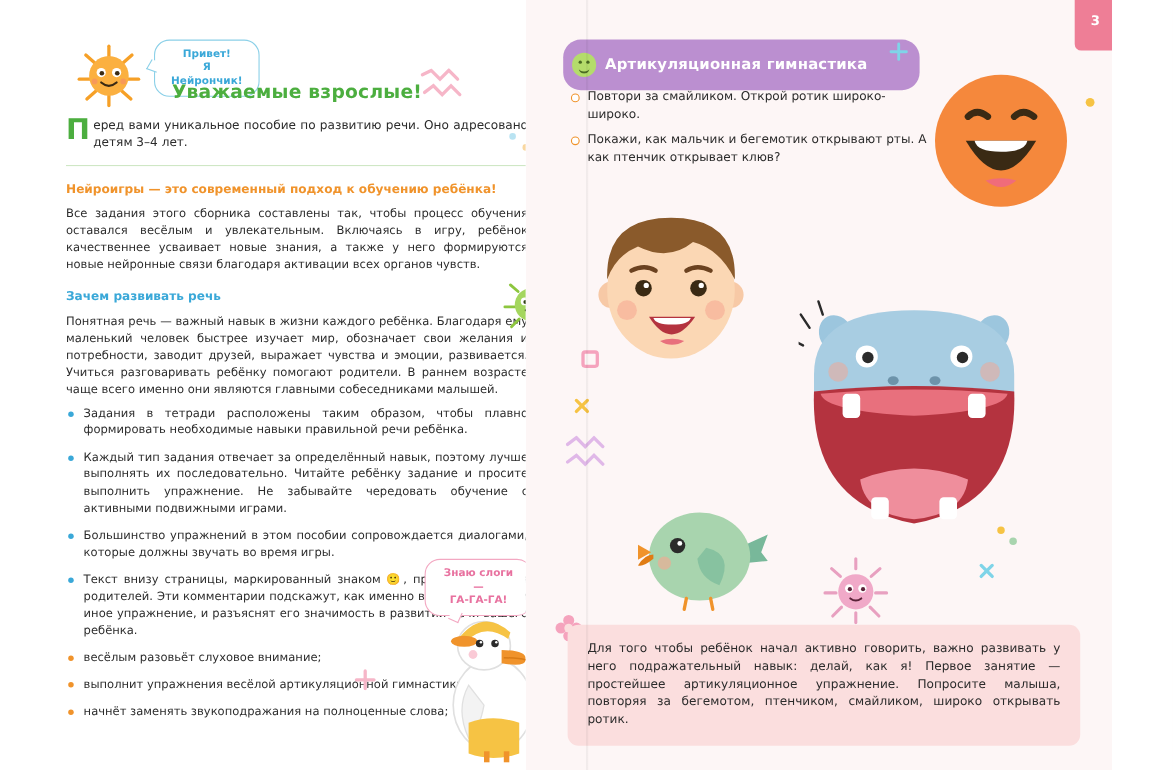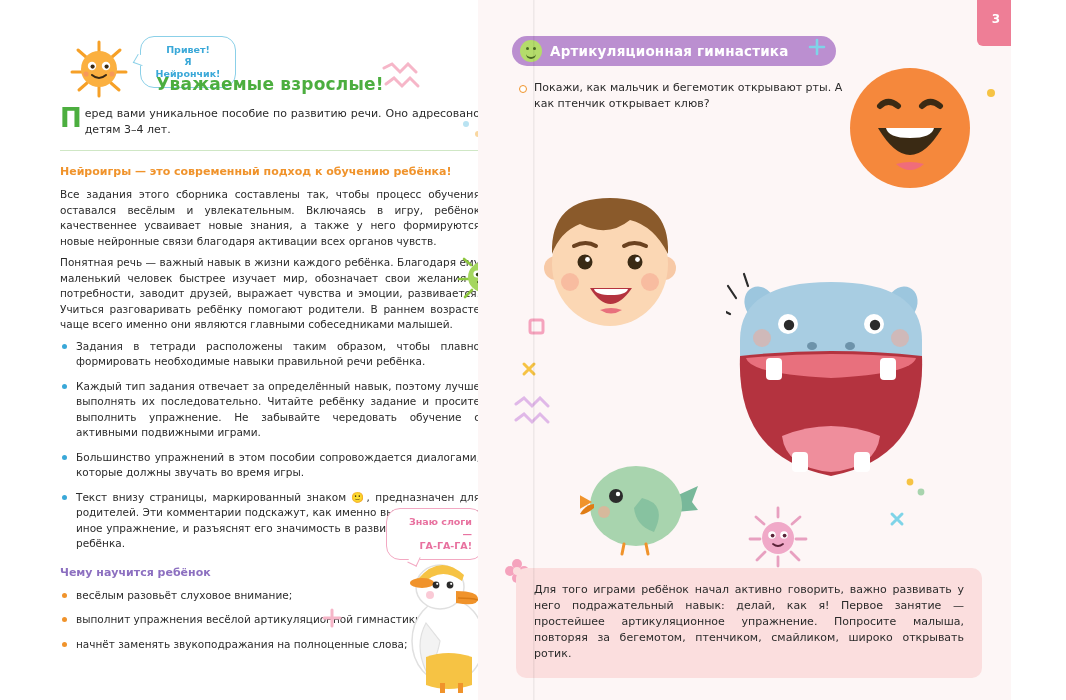--- a/index.html
+++ b/index.html
@@ -131,21 +131,20 @@
     font-size: 9.5px;
     line-height: 12px;
     color: #3aa8d8;
     font-weight: bold;
     text-align: center;
     white-space: pre-line;
   }
   .bubble.pink {
     border-color: #f3a8c2;
     color: #e8719f;
-    text-align: right;
   }
   .bubble::after {
     content: "";
     position: absolute;
     width: 9px; height: 9px;
     background: #fff;
     border-left: 1.6px solid #8bd0e8;
     border-bottom: 1.6px solid #8bd0e8;
     transform: rotate(20deg) skew(-10deg);
   }
@@ -180,21 +179,21 @@
     top: 12px;
     color: #ffffff;
     font-size: 12px;
     font-weight: bold;
     z-index: 5;
   }
   .task-header {
     position: absolute;
     left: 34px;
     top: 36px;
-    height: 30px;
+    height: 46px;
     min-width: 300px;
     background: #bb8fd0;
     border-radius: 16px;
     display: flex;
     align-items: center;
     padding: 0 16px 0 8px;
   }
   .task-header .title {
     color: #ffffff;
     font-size: 13.5px;
@@ -322,30 +321,30 @@
     <div class="left-inner">
 
       <h1 class="title-main">Уважаемые взрослые!</h1>
 
       <p class="lead"><span class="dropcap">П</span><span>еред вами уникальное пособие по развитию речи. Оно адресовано детям 3–4 лет.</span></p>
       <div class="hr-green"></div>
 
       <h2 class="subhead orange">Нейроигры — это современный подход к обучению ребёнка!</h2>
       <p class="body-text">Все задания этого сборника составлены так, чтобы процесс обучения оставался весёлым и увлекательным. Включаясь в игру, ребёнок качественнее усваивает новые знания, а также у него формируются новые нейронные связи благодаря активации всех органов чувств.</p>
 
+      <h2 class="subhead blue">Зачем развивать речь</h2>
       <p class="body-text">Понятная речь — важный навык в жизни каждого ребёнка. Благодаря ему маленький человек быстрее изучает мир, обозначает свои желания и потребности, заводит друзей, выражает чувства и эмоции, развивается. Учиться разговаривать ребёнку помогают родители. В раннем возрасте чаще всего именно они являются главными собеседниками малышей.</p>
 
       <ul class="bullets">
         <li>Задания в тетради расположены таким образом, чтобы плавно формировать необходимые навыки правильной речи ребёнка.</li>
         <li>Каждый тип задания отвечает за определённый навык, поэтому лучше выполнять их последовательно. Читайте ребёнку задание и просите выполнить упражнение. Не забывайте чередовать обучение с активными подвижными играми.</li>
         <li>Большинство упражнений в этом пособии сопровождается диалогами, которые должны звучать во время игры.</li>
         <li>Текст внизу страницы, маркированный знаком 🙂, предназначен для родителей. Эти комментарии подскажут, как именно выполнять то или иное упражнение, и разъяснят его значимость в развитии речи вашего ребёнка.</li>
       </ul>
 
-      <h2 class="subhead purple">Чему научится ребёнок</h2>
       <ul class="bullets orange">
         <li>весёлым разовьёт слуховое внимание;</li>
         <li>выполнит упражнения весёлой артикуляционной гимнастики;</li>
         <li>начнёт заменять звукоподражания на полноценные слова;</li>
 
       </ul>
     </div>
 
     <svg class="deco" style="left:455px; top:245px;" width="56" height="60" viewBox="0 0 56 60">
       <g stroke="#8dc63f" stroke-width="2.6" stroke-linecap="round" fill="none">
@@ -409,20 +408,21 @@
     <div class="page-num">3</div>
 
     <div class="task-header">
       <div class="smiley-badge">
           <div class="smiley-mouth"></div>
         </div>
       <div class="title">Артикуляционная гимнастика</div>
     </div>
 
     <ul class="task-list">
+      <li>Повтори за смайликом. Открой ротик широко-широко.</li>
       <li>Покажи, как мальчик и бегемотик открывают рты. А как птенчик открывает клюв?</li>
     </ul>
 
     <svg class="deco" style="left:370px; top:66px;" width="124" height="124" viewBox="0 0 124 124">
       <circle cx="62" cy="62" r="60" fill="#f5883c"></circle>
       <path d="M32 40 Q40 32 50 40" stroke="#3a2a14" stroke-width="6" fill="none" stroke-linecap="round"></path>
       <path d="M74 40 Q82 32 92 40" stroke="#3a2a14" stroke-width="6" fill="none" stroke-linecap="round"></path>
       <path d="M30 62 Q62 116 94 62 Z" fill="#3a2a14"></path>
       <path d="M38 62 L86 62 Q84 72 62 72 Q40 72 38 62 Z" fill="#ffffff"></path>
       <path d="M48 98 Q62 110 76 98 Q62 94 48 98 Z" fill="#f06c7a"></path>
@@ -557,18 +557,18 @@
       <g fill="#f5a3bd">
         <circle cx="13" cy="6" r="5"></circle>
           <circle cx="13" cy="20" r="5"></circle>
         <circle cx="6" cy="13" r="5"></circle>
           <circle cx="20" cy="13" r="5"></circle>
       </g>
       <circle cx="13" cy="13" r="4" fill="#fbdede"></circle>
     </svg>
 
     <div class="note-box">
-      <p>Для того играми ребёнок начал активно говорить, важно развивать у него подражательный навык: делай, как я! Первое занятие — простейшее артикуляционное упражнение. Попросите малыша, повторяя за бегемотом, птенчиком, смайликом, широко открывать ротик.</p>
+      <p>Для того чтобы ребёнок начал активно говорить, важно развивать у него подражательный навык: делай, как я! Первое занятие — простейшее артикуляционное упражнение. Попросите малыша, повторяя за бегемотом, птенчиком, смайликом, широко открывать ротик.</p>
     </div>
   </div>
 
   <div class="gutter"></div>
 </div>
 
 </body></html>

